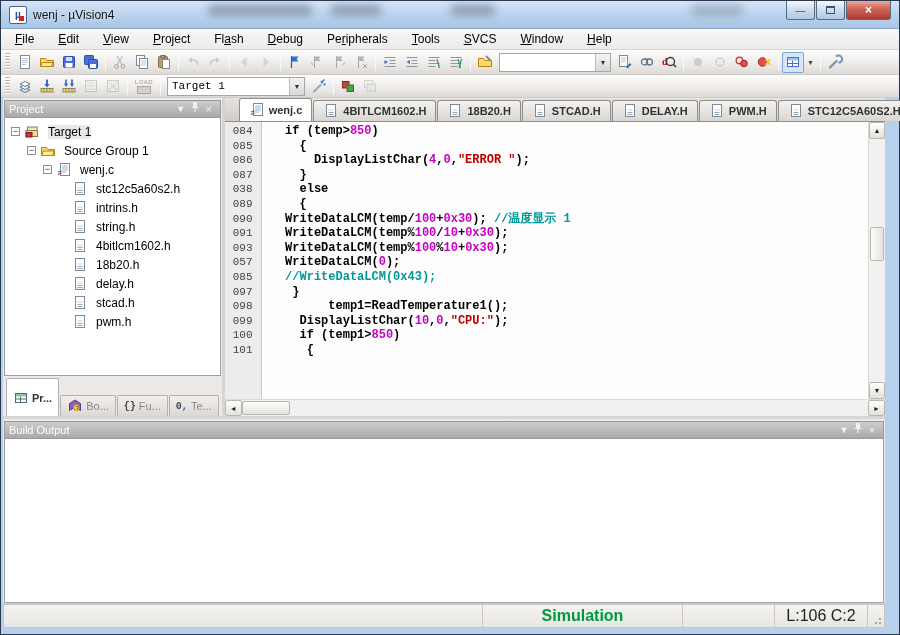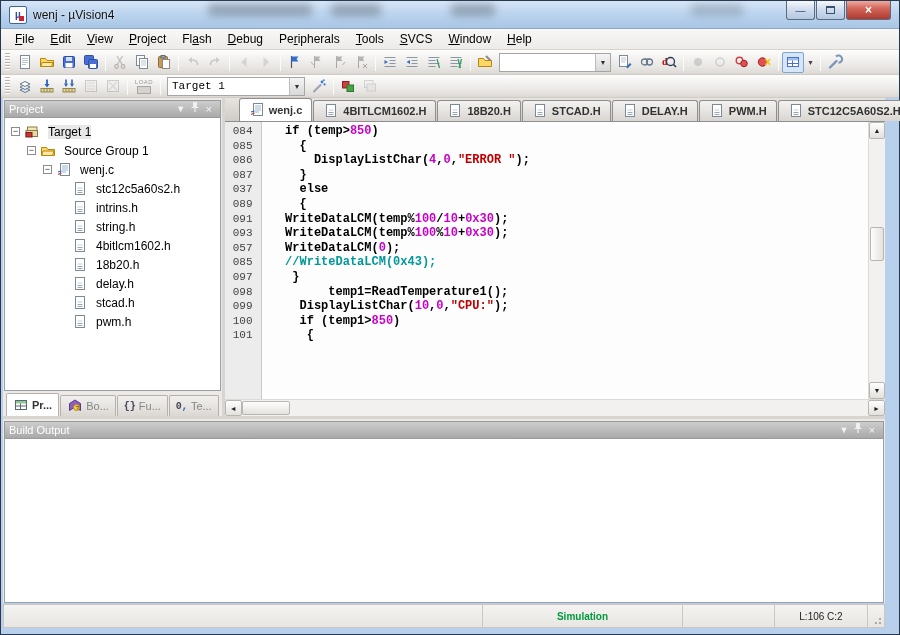--- a/index.html
+++ b/index.html
@@ -16,21 +16,21 @@
     display:flex; align-items:center; justify-content:center; font-size:10px; font-weight:bold; color:#2b4fa0; position:relative; }
   .app-icon::after { content:""; position:absolute; right:2px; bottom:2px; width:5px; height:5px; background:#c23; }
   .title-text { font-size:12px; color:#111; text-shadow:0 0 3px #eaf2fb; }
   .win-btns { position:absolute; right:8px; top:0; display:flex; }
   .win-btn { width:29px; height:19px; border:1px solid #5a6b80; border-top:none; display:flex; align-items:center; justify-content:center;
     background:linear-gradient(#f5f8fb,#cfdced 48%,#b4c8e0); color:#37506e; font-size:10px; border-radius:0 0 3px 3px; margin-left:1px; }
   .win-btn.close { width:45px; background:linear-gradient(#f0a9a1,#d2675c 40%,#b03a30); color:#fff; font-weight:bold; font-size:12px; }
   .win-btn .maxbox { width:9px; height:8px; border:1px solid #37506e; border-top-width:2px; }
 
   
-  .menubar { height:21px; flex:0 0 21px; display:flex; align-items:center; background:linear-gradient(#f9f8f7,#edebe9); border-bottom:1px solid #d8d5d0; padding-left:6px; }
+  .menubar { height:21px; flex:0 0 21px; display:flex; align-items:center; background:linear-gradient(#f9f8f7,#edebe9); border-bottom:1px solid #d8d5d0; padding-left:6px;gap:8px; }
   .menu-item { padding:2px 8px; cursor:default; }
   .menu-item u { text-decoration:underline; }
 
   
   .toolbar { display:flex; align-items:center; background:linear-gradient(#fdfdfc,#e9e7e4 70%,#dcd9d5); border-bottom:1px solid #cfccc7; padding:0 2px; }
   .tb1 { height:25px; flex:0 0 25px; }
   .tb2 { height:23px; flex:0 0 23px; }
   .grip { width:5px; height:18px; margin:0 4px 0 2px;
     background:repeating-linear-gradient(180deg,#b8b4ae 0 1px,#fff 1px 2px, transparent 2px 3px); }
   .tsep { width:1px; height:18px; background:#c4c1bb; border-right:1px solid #fbfbfa; margin:0 3px; }
@@ -59,21 +59,21 @@
   .ph-btn { width:14px; text-align:center; color:#f4f4f4; font-size:9px; line-height:14px; }
   .tree { flex:1; background:#fff; border:1px solid #9aa0a8; border-top:none; overflow:hidden; padding-top:4px; }
   .tree-item { display:flex; align-items:center; height:19px; white-space:nowrap; font-size:12px; }
   .tree-item .expander { width:9px; height:9px; border:1px solid #8c8c8c; background:#fff; display:flex; align-items:center; justify-content:center; font-size:9px; line-height:7px; color:#333; margin-right:4px; flex:0 0 9px; }
   .tree-item .exp-space { width:13px; flex:0 0 13px; }
   .tree-item svg { margin-right:4px; flex:0 0 16px; }
   .tree-item.selected .tree-label { background:#e8e8e8; }
   .pane-tabs { flex:0 0 24px; display:flex; align-items:flex-end; background:#ece9e6; padding:2px 2px 0 2px; gap:1px; }
   .ptab { display:flex; align-items:center; gap:3px; height:21px; padding:0 6px; font-size:11px; color:#888;
     background:linear-gradient(#f2f0ee,#dbd8d4); border:1px solid #b5b2ad; border-bottom:none; border-radius:2px 2px 0 0; }
-  .ptab.active { background:#fff; color:#333; height:23px; font-weight:bold; }
+  .ptab.active { background:#fff; color:#333; height:38px; font-weight:bold; }
   .ptab .txt-ic { font-family:"Liberation Mono",monospace; font-size:10px; font-weight:bold; color:#445; }
 
   
   .editor-pane { flex:1; display:flex; flex-direction:column; min-width:0; background:#fff; }
   .tabstrip { flex:0 0 23px; display:flex; align-items:flex-end; background:linear-gradient(#e7e4e0,#cfccc7); border-bottom:1px solid #8f8f8f; padding-left:14px; }
   .etab { display:flex; align-items:center; gap:4px; height:21px; padding:0 9px; font-size:11px; font-weight:bold; color:#333;
     background:linear-gradient(#f4f2f0,#d9d6d2); border:1px solid #8f8f8f; border-bottom:none; border-radius:3px 3px 0 0; margin-right:1px; white-space:nowrap; }
   .etab.active { background:#fff; height:23px; }
 
   .code-wrap { flex:1; display:flex; min-height:0; }
@@ -95,21 +95,21 @@
   .vtrack { flex:1; position:relative; }
   .vthumb { position:absolute; left:1px; right:1px; top:88px; height:34px; background:linear-gradient(90deg,#fdfdfd,#e4e2de); border:1px solid #b9b6b0; border-radius:2px; }
   .htrack { flex:1; position:relative; }
   .hthumb { position:absolute; top:1px; bottom:1px; left:0; width:48px; background:linear-gradient(#fdfdfd,#e4e2de); border:1px solid #b9b6b0; border-radius:2px; }
 
   
   .build-output { flex:1; display:flex; flex-direction:column; background:#ece9e6; padding:2px 1px 0 1px; min-height:0; border-top:3px solid #d8d5d0; }
   .output-area { flex:1; background:#fff; border:1px solid #9aa0a8; border-top:none; font-family:"Liberation Mono",monospace; font-size:11px; padding:2px 4px; }
 
   
-  .statusbar { flex:0 0 24px; display:flex; align-items:stretch; background:linear-gradient(#f4f3f1,#e8e6e2); border:1px solid #cac7c1; font-size:10px; margin-top:1px; }
+  .statusbar { flex:0 0 24px; display:flex; align-items:stretch; background:linear-gradient(#f4f3f1,#e8e6e2); border:1px solid #cac7c1; font-size:16px; margin-top:1px; }
   .sb-cell { border-right:1px solid #cac7c1; display:flex; align-items:center; justify-content:center; }
   .sb-main { flex:1; }
   .sb-mode { flex:0 0 200px; color:#00993d; font-weight:bold; }
   .sb-extra { flex:0 0 92px; }
   .sb-pos { flex:0 0 93px; color:#222; }
   .sb-grip { flex:0 0 16px; border-right:none; background:
       radial-gradient(circle at 12px 18px, #aaa 1px, transparent 1.6px),
       radial-gradient(circle at 8px 18px, #aaa 1px, transparent 1.6px),
       radial-gradient(circle at 12px 14px, #aaa 1px, transparent 1.6px); }
 
@@ -663,22 +663,23 @@
               </span>
               <span>STC12C5A60S2.H</span>
             </div>
           </div>
         <div class="code-wrap">
           <div class="code-area">
               <div class="code-line"><span class="ln">084</span><span class="ltext"><span class="seg-p">  </span><span class="seg-k">if</span><span class="seg-p"> (temp&gt;</span><span class="seg-n">850</span><span class="seg-p">)</span></span></div>
               <div class="code-line"><span class="ln">085</span><span class="ltext"><span class="seg-p">    {</span></span></div>
               <div class="code-line"><span class="ln">086</span><span class="ltext"><span class="seg-p">      DisplayListChar(</span><span class="seg-n">4</span><span class="seg-p">,</span><span class="seg-n">0</span><span class="seg-p">,</span><span class="seg-s">"ERROR "</span><span class="seg-p">);</span></span></div>
               <div class="code-line"><span class="ln">087</span><span class="ltext"><span class="seg-p">    }</span></span></div>
-              <div class="code-line"><span class="ln">037</span><span class="ltext"><span class="seg-p">    </span><span class="seg-k">else</span></span></div>
+              <div class="code-line"><span class="ln">038</span><span class="ltext"><span class="seg-p">    </span><span class="seg-k">else</span></span></div>
               <div class="code-line"><span class="ln">089</span><span class="ltext"><span class="seg-p">    {</span></span></div>
+              <div class="code-line"><span class="ln">090</span><span class="ltext"><span class="seg-p">  WriteDataLCM(temp/</span><span class="seg-n">100</span><span class="seg-p">+</span><span class="seg-n">0x30</span><span class="seg-p">); </span><span class="seg-c">//温度显示 1</span></span></div>
               <div class="code-line"><span class="ln">091</span><span class="ltext"><span class="seg-p">  WriteDataLCM(temp%</span><span class="seg-n">100</span><span class="seg-p">/</span><span class="seg-n">10</span><span class="seg-p">+</span><span class="seg-n">0x30</span><span class="seg-p">);</span></span></div>
               <div class="code-line"><span class="ln">093</span><span class="ltext"><span class="seg-p">  WriteDataLCM(temp%</span><span class="seg-n">100</span><span class="seg-p">%</span><span class="seg-n">10</span><span class="seg-p">+</span><span class="seg-n">0x30</span><span class="seg-p">);</span></span></div>
               <div class="code-line"><span class="ln">057</span><span class="ltext"><span class="seg-p">  WriteDataLCM(</span><span class="seg-n">0</span><span class="seg-p">);</span></span></div>
               <div class="code-line"><span class="ln">085</span><span class="ltext"><span class="seg-c">  //WriteDataLCM(0x43);</span></span></div>
               <div class="code-line"><span class="ln">097</span><span class="ltext"><span class="seg-p">   }</span></span></div>
               <div class="code-line"><span class="ln">098</span><span class="ltext"><span class="seg-p">        temp1=ReadTemperature1();</span></span></div>
               <div class="code-line"><span class="ln">099</span><span class="ltext"><span class="seg-p">    DisplayListChar(</span><span class="seg-n">10</span><span class="seg-p">,</span><span class="seg-n">0</span><span class="seg-p">,</span><span class="seg-s">"CPU:"</span><span class="seg-p">);</span></span></div>
               <div class="code-line"><span class="ln">100</span><span class="ltext"><span class="seg-p">    </span><span class="seg-k">if</span><span class="seg-p"> (temp1&gt;</span><span class="seg-n">850</span><span class="seg-p">)</span></span></div>
               <div class="code-line"><span class="ln">101</span><span class="ltext"><span class="seg-p">     {</span></span></div>
             </div>

